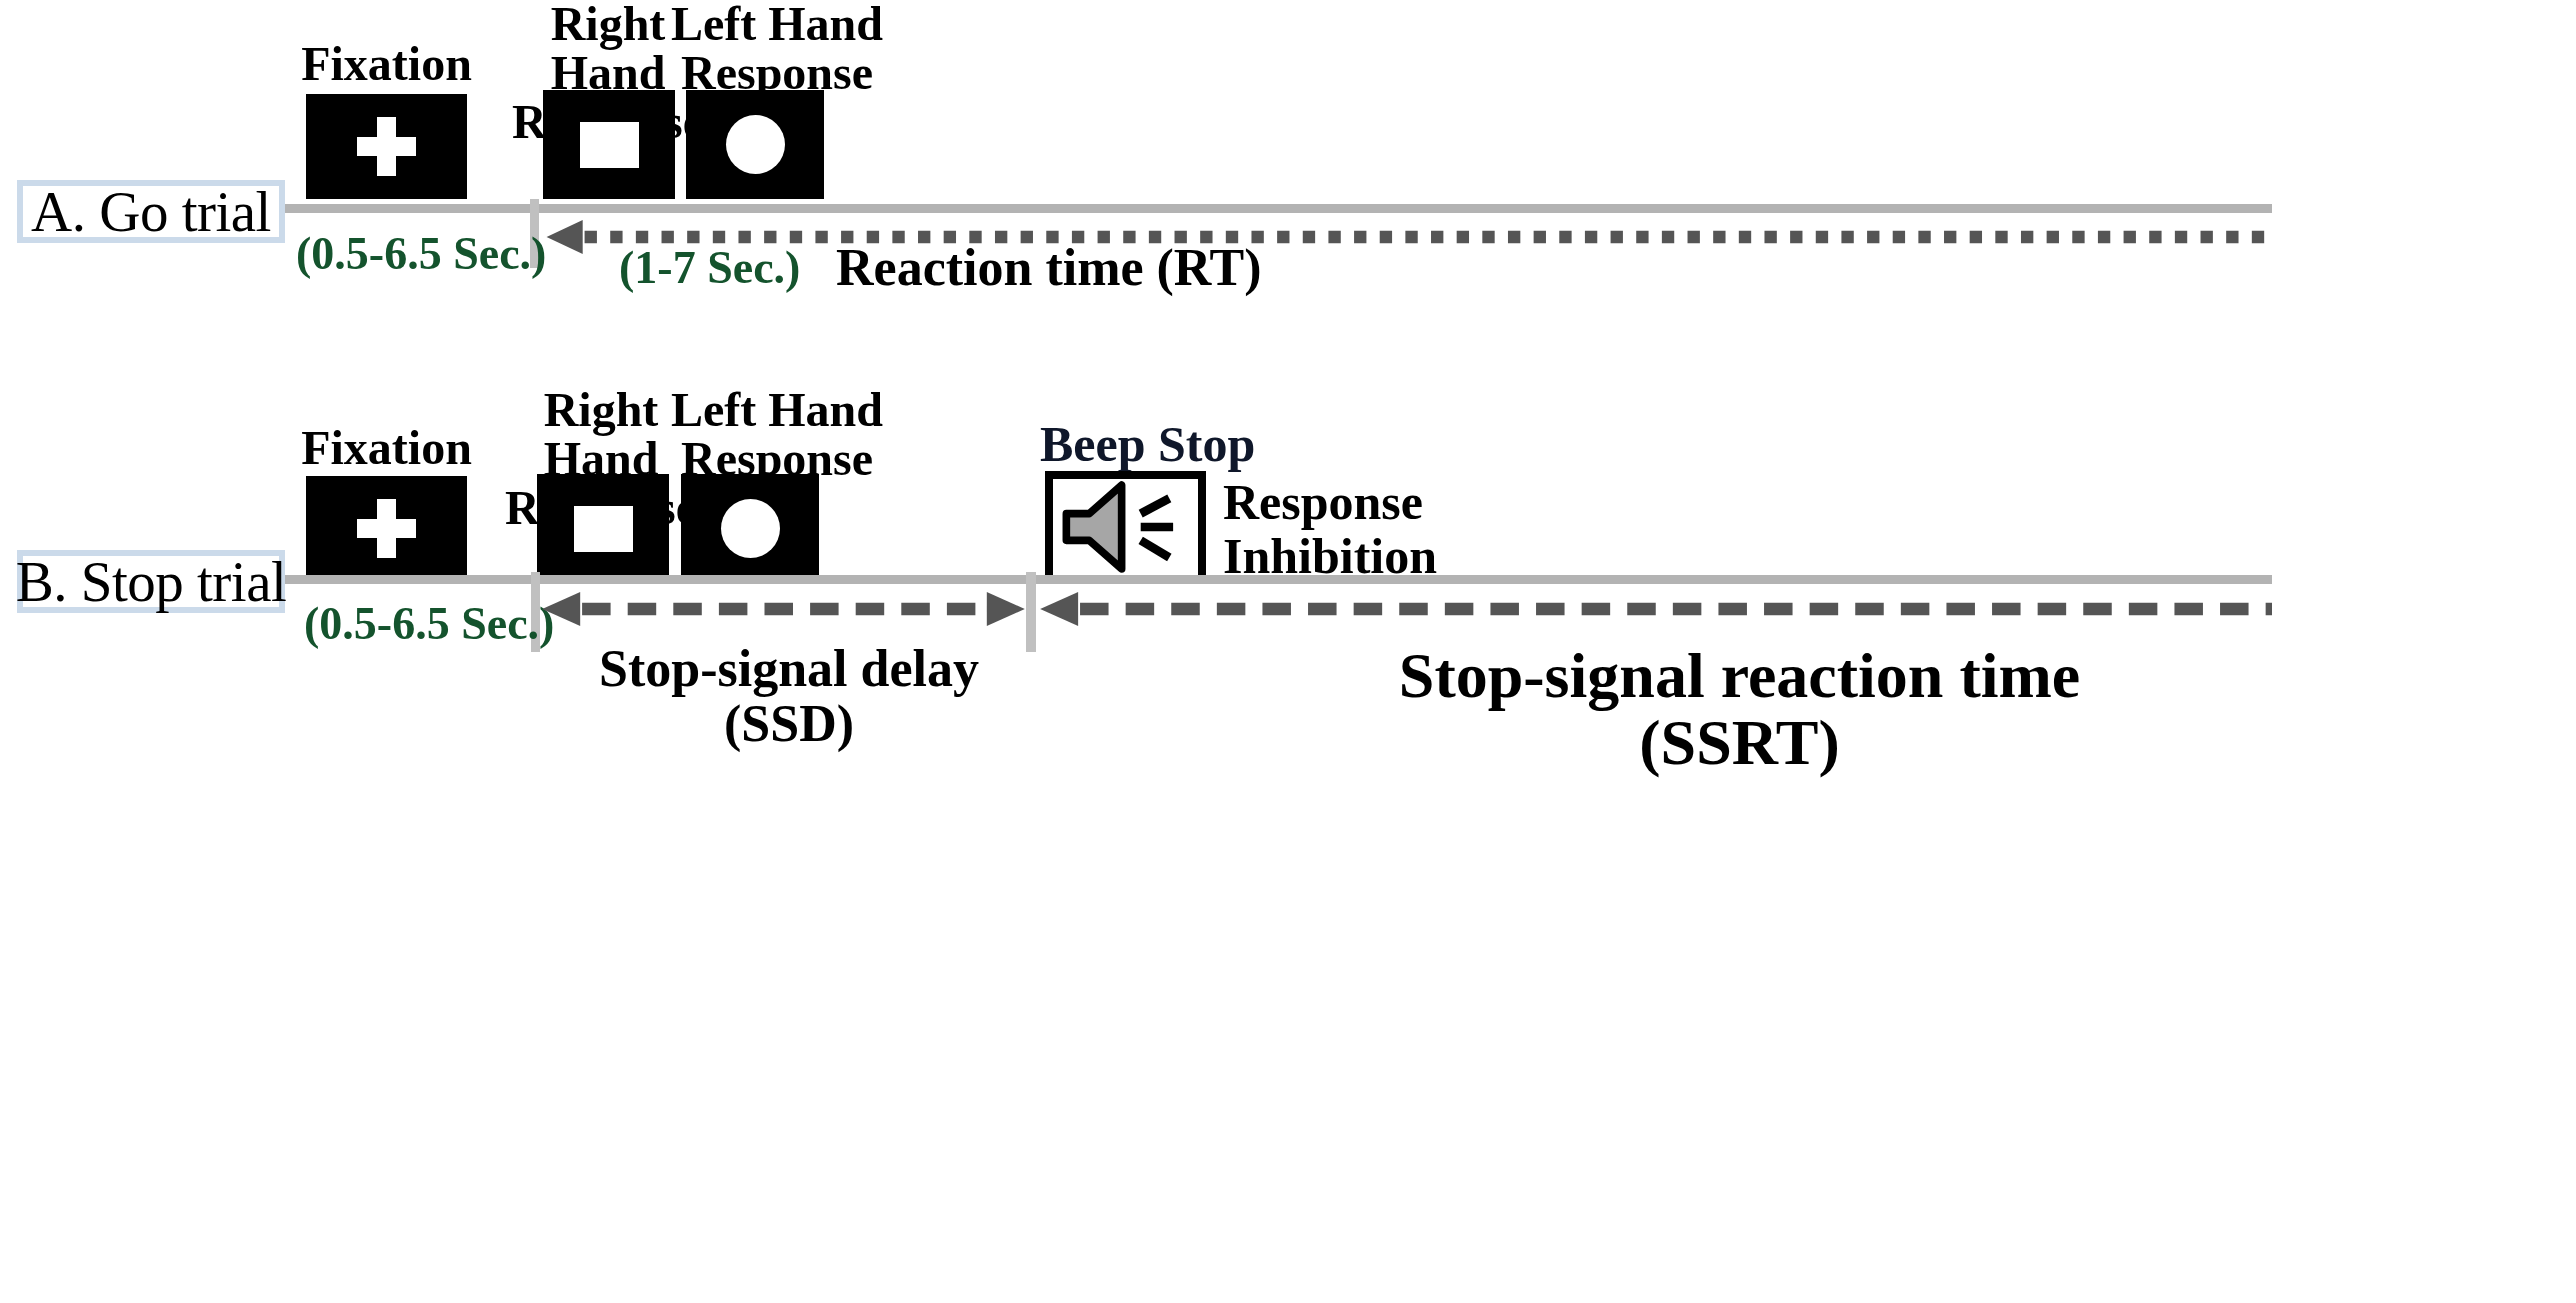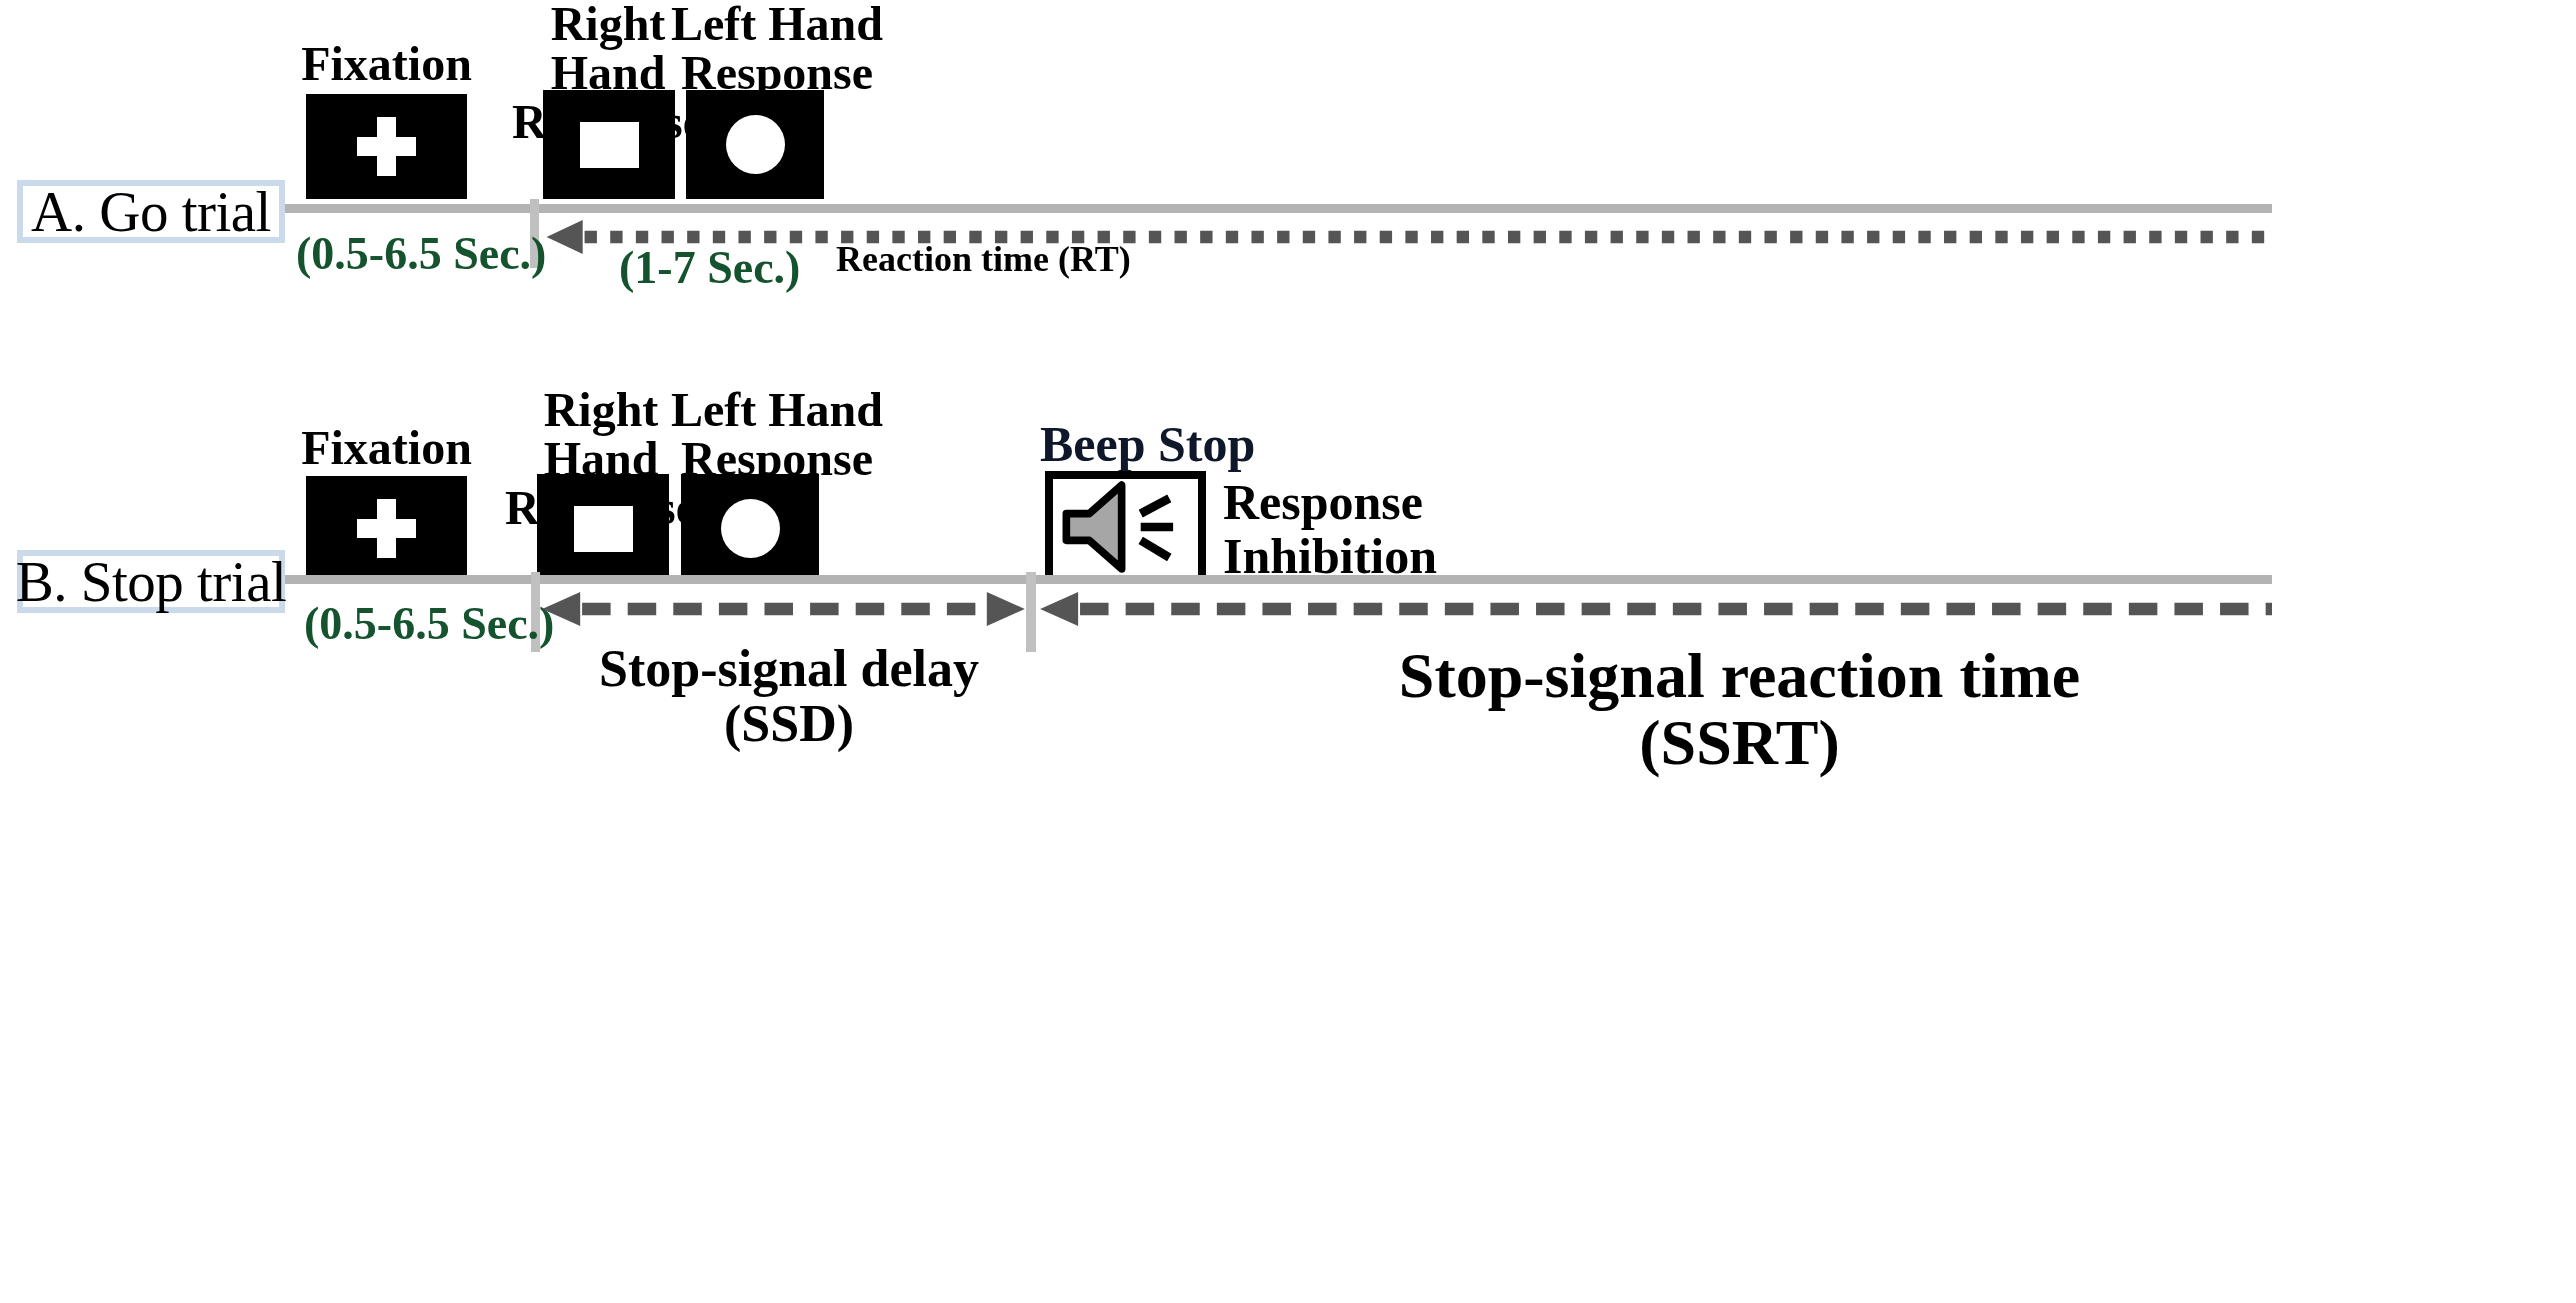--- a/index.html
+++ b/index.html
@@ -139,21 +139,21 @@
   <div class="abs dur-text" style="left:296px; top:227px; font-size:46px;">(0.5-6.5 Sec.)</div>
 
   <svg class="abs" style="left:535px; top:218px;" width="1907" height="38" viewBox="0 0 1995 40">
     <line x1="46" y1="20" x2="1950" y2="20" stroke="#555555" stroke-width="13" stroke-dasharray="13 14"></line>
     <polygon points="44,2 44,38 6,20" fill="#555555"></polygon>
     <polygon points="1950,2 1950,38 1989,20" fill="#555555"></polygon>
   </svg>
 
   <div class="abs dur-text" style="left:619px; top:241px; font-size:46px;">(1-7 Sec.)</div>
 
-  <div class="abs measure-text" style="left:836px; top:241px; width:440px; font-size:36px; text-align:left;">Reaction time (RT)</div>
+  <div class="abs measure-text" style="left:836px; top:241px; width:440px; font-size:52px; text-align:left;">Reaction time (RT)</div>
 
   <div class="abs stim-caption" style="left:495px; top:386px; width:212px; font-size:48px;">Right Hand
 Response</div>
 
   <div class="abs stim-caption" style="left:669px; top:386px; width:216px; font-size:48px;">Left Hand
 Response</div>
 
   <div class="abs stim-caption" style="left:272px; top:424px; width:229px; font-size:48px;">Fixation</div>
 
   <div class="abs beep-caption" style="left:1040px; top:415px; font-size:50px;">Beep Stop</div>

